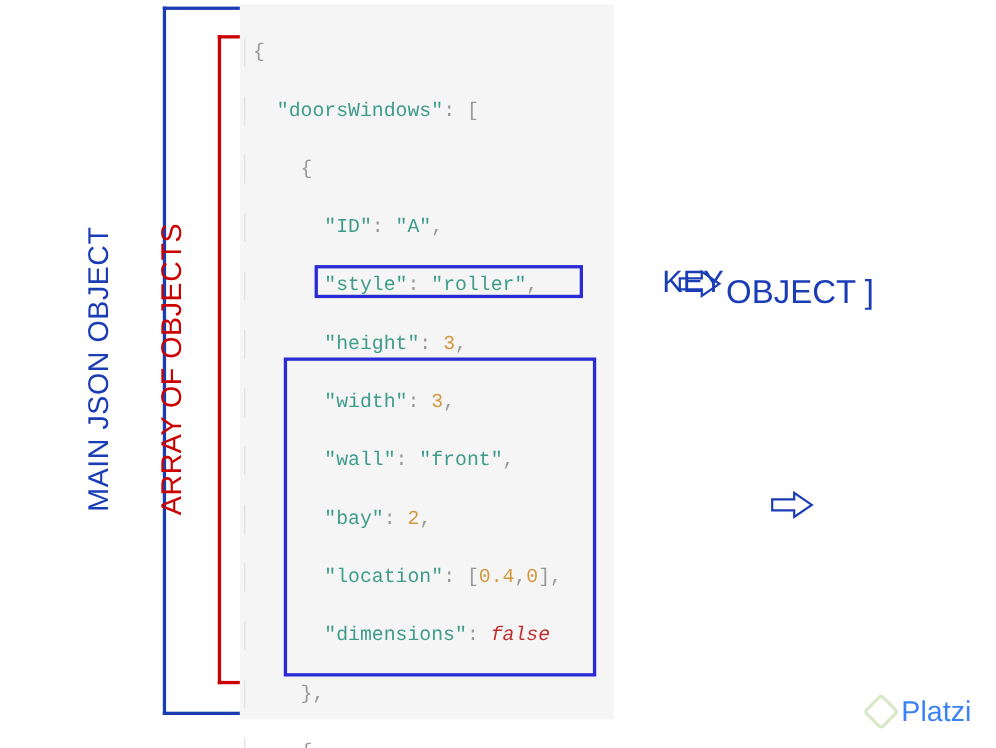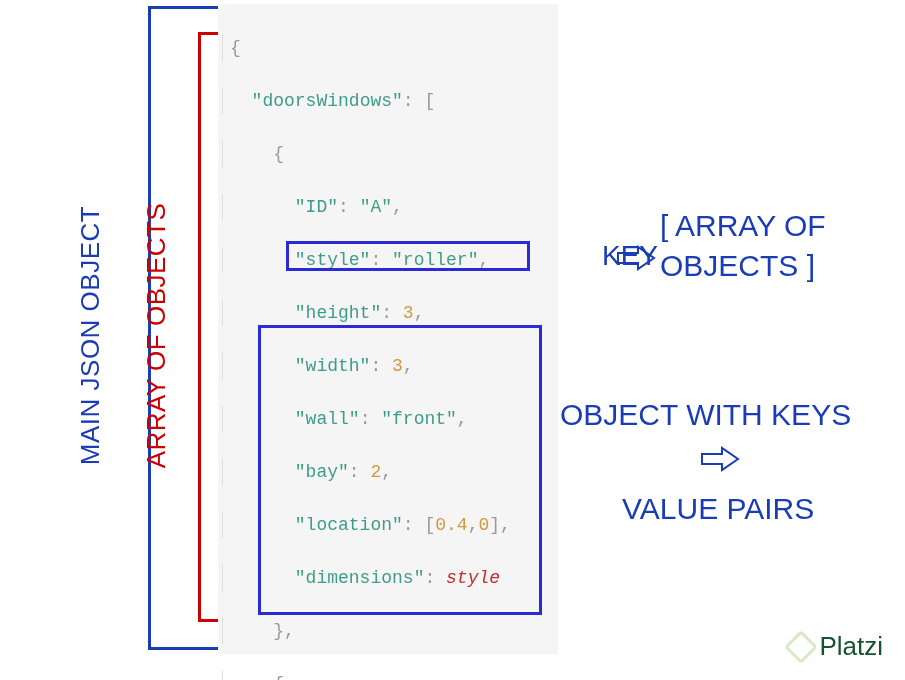--- a/index.html
+++ b/index.html
@@ -130,21 +130,21 @@
 }
 .arrow-svg {
   position: absolute;
 }
 .watermark {
   position: absolute;
   right: 22px;
   bottom: 18px;
   font-family: Arial, sans-serif;
   font-size: 26px;
-  color: #14532d;
+  color: #3b82f6;
   display: flex;
   align-items: center;
   gap: 6px;
 }
 .watermark-icon {
   width: 24px;
   height: 24px;
   transform: rotate(45deg);
   border: 3px solid #d9e8c9;
   border-radius: 4px;
@@ -164,21 +164,21 @@
 <span class="code-line"><span class="tk-brace">{</span></span>
 <span class="code-line">  <span class="tk-key">"doorsWindows"</span><span class="tk-colon">: </span><span class="tk-bracket">[</span></span>
 <span class="code-line">    <span class="tk-brace">{</span></span>
 <span class="code-line">      <span class="tk-key">"ID"</span><span class="tk-colon">: </span><span class="tk-str">"A"</span><span class="tk-comma">,</span></span>
 <span class="code-line">      <span class="tk-key">"style"</span><span class="tk-colon">: </span><span class="tk-str">"roller"</span><span class="tk-comma">,</span></span>
 <span class="code-line">      <span class="tk-key">"height"</span><span class="tk-colon">: </span><span class="tk-num">3</span><span class="tk-comma">,</span></span>
 <span class="code-line">      <span class="tk-key">"width"</span><span class="tk-colon">: </span><span class="tk-num">3</span><span class="tk-comma">,</span></span>
 <span class="code-line">      <span class="tk-key">"wall"</span><span class="tk-colon">: </span><span class="tk-str">"front"</span><span class="tk-comma">,</span></span>
 <span class="code-line">      <span class="tk-key">"bay"</span><span class="tk-colon">: </span><span class="tk-num">2</span><span class="tk-comma">,</span></span>
 <span class="code-line">      <span class="tk-key">"location"</span><span class="tk-colon">: </span><span class="tk-bracket">[</span><span class="tk-num">0.4</span><span class="tk-comma">,</span><span class="tk-num">0</span><span class="tk-bracket">]</span><span class="tk-comma">,</span></span>
-<span class="code-line">      <span class="tk-key">"dimensions"</span><span class="tk-colon">: </span><span class="tk-bool">style</span></span>
+<span class="code-line">      <span class="tk-key">"dimensions"</span><span class="tk-colon">: </span><span class="tk-bool">false</span></span>
 <span class="code-line">    <span class="tk-brace">}</span><span class="tk-comma">,</span></span>
 <span class="code-line">    <span class="tk-brace">{</span></span>
 
 
 
 
 
 
 
 
@@ -191,28 +191,27 @@
 <div class="highlight-key"></div>
 <div class="highlight-object"></div>
 
 <div class="annotation ann-key">KEY</div>
 
 <svg class="arrow-svg" style="left:616px; top:244px;" width="40" height="28" viewBox="0 0 40 28">
   <path d="M2 9 L22 9 L22 3 L38 14 L22 25 L22 19 L2 19 Z" fill="none" stroke="#1a3db5" stroke-width="2"></path>
 </svg>
 
 <div class="annotation ann-right1">
-  <span>[ ARRAY OF</span><br>
-  <span>OBJECTS ]</span>
+  <br>
+  <span>OBJECT ]</span>
 </div>
 
 <div class="annotation ann-right2">
-  <span>OBJECT WITH KEYS</span><br>
+  <br>
   <svg style="display:inline-block; margin:10px 0 6px 140px;" width="40" height="28" viewBox="0 0 40 28">
     <path d="M2 9 L22 9 L22 3 L38 14 L22 25 L22 19 L2 19 Z" fill="none" stroke="#1a3db5" stroke-width="2"></path>
   </svg><br>
-  <span style="margin-left:62px;">VALUE PAIRS</span>
 </div>
 
 <div class="watermark">
   <span class="watermark-icon"></span>
   <span>Platzi</span>
 </div>
 
 </body></html>

